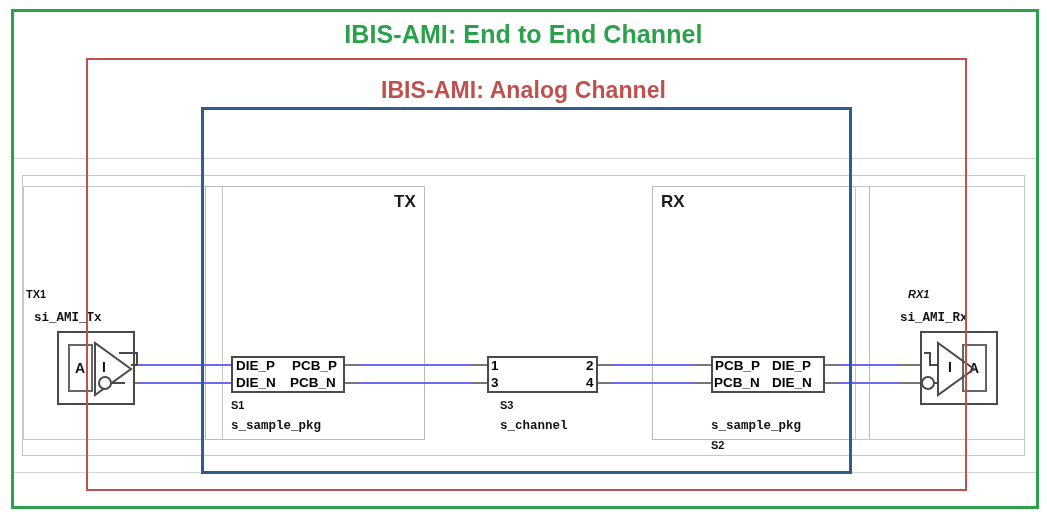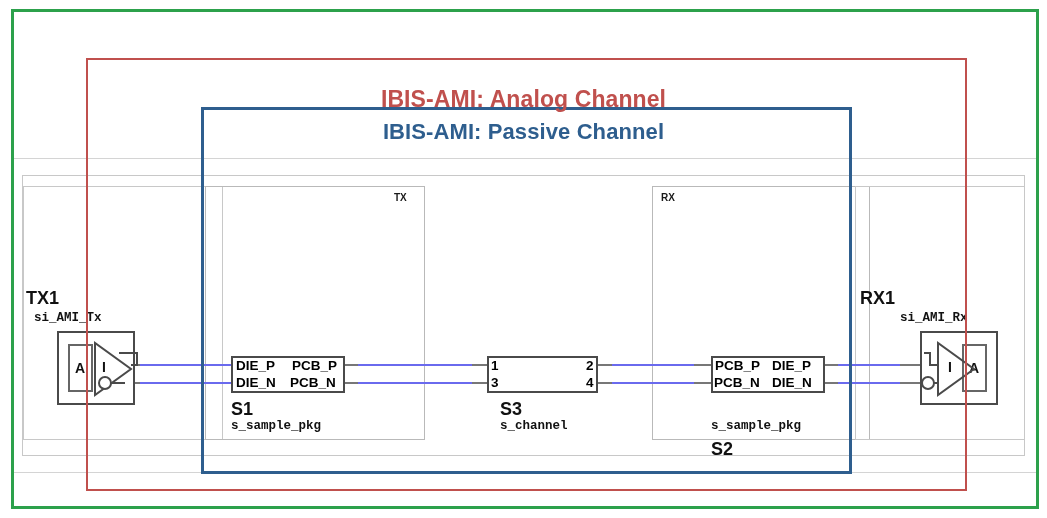--- a/index.html
+++ b/index.html
@@ -10,47 +10,47 @@
 
   
   .scope{position:absolute;box-sizing:border-box;background:transparent;}
   #scope-green{left:11px;  top:9px;   width:1028px;height:500px; border:3px solid var(--green);}
   #scope-red  {left:86px;  top:58px;  width:881px; height:433px; border:2px solid var(--red);}
   #scope-blue {left:201px; top:107px; width:651px; height:367px; border:3px solid var(--blue);}
 
   .scope-title{position:absolute;text-align:center;font-family:"Liberation Sans",sans-serif;
                font-weight:600;white-space:nowrap;letter-spacing:.1px;}
   #title-green{left:0;   top:20px;  width:1047px;font-size:25px;color:var(--green);}
-  #title-red  {left:0;   top:86px;  width:1047px;font-size:23px;color:var(--red);}
+  #title-red  {left:0;   top:77px;  width:1047px;font-size:23px;color:var(--red);}
   #title-blue {left:0;   top:119px; width:1047px;font-size:22px;color:var(--blue);}
 
   
   #sheet-outer{left:22px; top:175px; width:1003px;height:281px;border:1px solid #c8c8c8;}
   #sheet-line-top{left:11px; top:158px; width:1028px;height:0;border-top:1px solid #d4d4d4;}
   #sheet-line-bottom{left:11px; top:472px; width:1028px;height:0;border-top:1px solid #d4d4d4;}
 
   #box-tx{left:205px; top:186px; width:220px;height:254px;border:1px solid #b9b9b9;}
   #box-rx{left:652px; top:186px; width:218px;height:254px;border:1px solid #b9b9b9;}
   #box-tx1{left:23px;  top:186px; width:200px;height:254px;border:1px solid #c8c8c8;}
   #box-rx1{left:855px; top:186px; width:170px;height:254px;border:1px solid #c8c8c8;}
 
-  .grp-label{position:absolute;font-size:10px;font-weight:bold;color:#1a1a1a;
+  .grp-label{position:absolute;font-size:17px;font-weight:bold;color:#1a1a1a;
              font-family:"Liberation Sans",sans-serif;white-space:nowrap;}
   #lbl-tx{left:394px; top:192px;}
   #lbl-rx{left:661px; top:192px;}
 
   
-  .refdes{position:absolute;font-size:18px;font-weight:bold;color:#111;
+  .refdes{position:absolute;font-size:11px;font-weight:bold;color:#111;
           font-family:"Liberation Sans",sans-serif;white-space:nowrap;}
   .modelname{position:absolute;font-size:12.5px;font-weight:bold;color:#111;
              font-family:"Liberation Mono",monospace;white-space:nowrap;text-align:center;}
 
   #tx1-ref{left:26px;  top:288px;}
   #tx1-mdl{left:34px;  top:311px;}
-  #rx1-ref{left:860px; top:288px;}
+  #rx1-ref{left:908px; top:288px;font-style:italic;}
   #rx1-mdl{left:900px; top:311px;}
 
   #s1-ref{left:231px; top:399px;}
   #s1-mdl{left:231px; top:419px;}
   #s3-ref{left:500px; top:399px;}
   #s3-mdl{left:500px; top:419px;}
   #s2-ref{left:711px; top:399px;margin-top:40px;}
   #s2-mdl{left:711px; top:419px;}
 
   
@@ -166,16 +166,16 @@
   <div class="pin" style="left:714px; top:374px;">PCB_N</div>
   <div class="pin" style="left:772px; top:357px;">DIE_P</div>
   <div class="pin" style="left:772px; top:374px;">DIE_N</div>
   <div class="refdes" id="s2-ref">S2</div>
   <div class="modelname" id="s2-mdl">s_sample_pkg</div>
 
   <div class="scope" id="scope-red"></div>
   <div class="scope" id="scope-blue"></div>
   <div class="scope" id="scope-green"></div>
 
+  <div class="scope-title" id="title-green">IBIS-AMI: End to End Channel</div>
   <div class="scope-title" id="title-red">IBIS-AMI: Analog Channel</div>
-  <div class="scope-title" id="title-blue">IBIS-AMI: Passive Channel</div>
 
 </div>
 
 </body></html>

